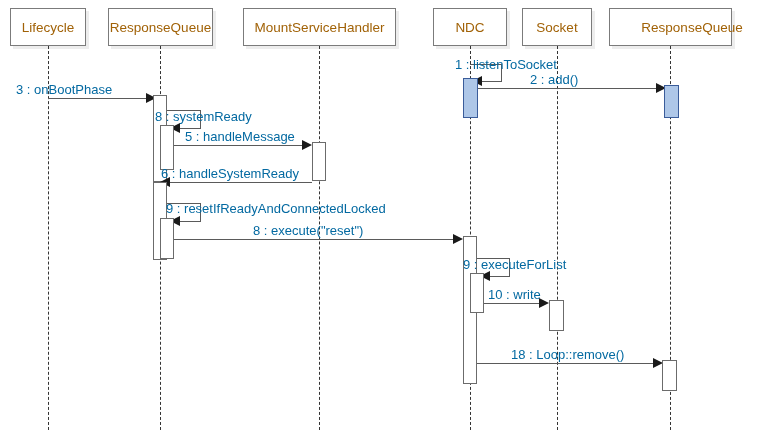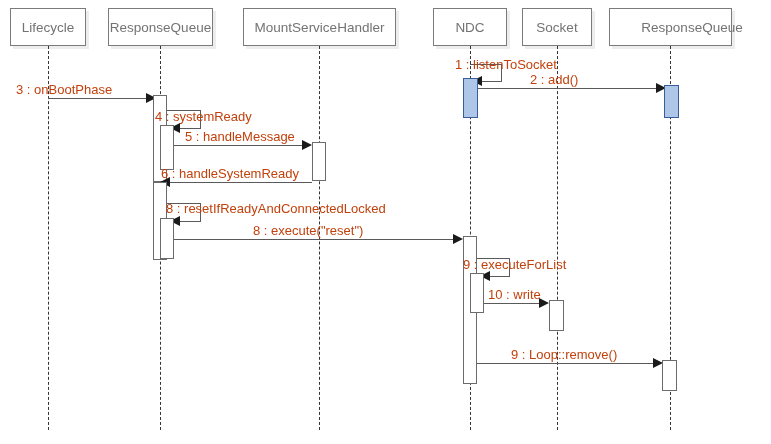--- a/index.html
+++ b/index.html
@@ -14,21 +14,21 @@
     background: #ffffff;
     font-family: "Liberation Sans", sans-serif;
     overflow: hidden;
   }
   
   .participant {
     position: absolute;
     box-sizing: border-box;
     border: 1px solid #7b7b7b;
     background: #ffffff;
-    color: #737373;
+    color: #a16207;
     font-size: 13.5px;
     display: flex;
     align-items: center;
     justify-content: center;
     white-space: nowrap;
     box-shadow: 3px 3px 0 rgba(0,0,0,0.07);
   }
   
   .lifeline {
     position: absolute;
@@ -70,21 +70,21 @@
   }
   .arrow.left {
     border-top: 5px solid transparent;
     border-bottom: 5px solid transparent;
     border-right: 10px solid #1a1a1a;
   }
   
   .msglabel {
     position: absolute;
     font-size: 13px;
-    color: #c2410c;
+    color: #0369a1;
     white-space: nowrap;
     line-height: 15px;
   }
 </style>
 </head>
 <body>
 
 <div id="canvas">
 
   <div class="participant" style="left:10px; top:8px; width:76px; height:38px;">
@@ -135,41 +135,41 @@
   <div class="msgline" style="left:48px; top:98px; width:105px;"></div>
   <div class="arrow right" style="left:146px; top:93px;"></div>
   <div class="msglabel" style="left:16px; top:82px;">3 : onBootPhase</div>
 
   <div class="activation" style="left:153px; top:95px; width:14px; height:87px;"></div>
 
   <div class="msgline" style="left:167px; top:110px; width:34px;"></div>
   <div class="vline" style="left:200px; top:110px; height:18px;"></div>
   <div class="msgline" style="left:180px; top:128px; width:21px;"></div>
   <div class="arrow left" style="left:170px; top:123px;"></div>
-  <div class="msglabel" style="left:155px; top:109px;">4 : systemReady</div>
+  <div class="msglabel" style="left:155px; top:109px;">8 : systemReady</div>
 
   <div class="activation" style="left:160px; top:125px; width:14px; height:45px;"></div>
 
   <div class="msgline" style="left:174px; top:145px; width:131px;"></div>
   <div class="arrow right" style="left:302px; top:140px;"></div>
   <div class="msglabel" style="left:185px; top:129px;">5 : handleMessage</div>
 
   <div class="activation" style="left:312px; top:142px; width:14px; height:39px;"></div>
 
   <div class="msgline" style="left:162px; top:182px; width:150px;"></div>
   <div class="arrow left" style="left:160px; top:177px;"></div>
   <div class="msglabel" style="left:161px; top:166px;">6 : handleSystemReady</div>
 
   <div class="activation" style="left:153px; top:182px; width:14px; height:78px;"></div>
 
   <div class="msgline" style="left:167px; top:203px; width:34px;"></div>
   <div class="vline" style="left:200px; top:203px; height:18px;"></div>
   <div class="msgline" style="left:180px; top:221px; width:21px;"></div>
   <div class="arrow left" style="left:170px; top:216px;"></div>
-  <div class="msglabel" style="left:166px; top:201px;">8 : resetIfReadyAndConnectedLocked</div>
+  <div class="msglabel" style="left:166px; top:201px;">9 : resetIfReadyAndConnectedLocked</div>
 
   <div class="activation" style="left:160px; top:218px; width:14px; height:41px;"></div>
 
   <div class="msgline" style="left:174px; top:239px; width:283px;"></div>
   <div class="arrow right" style="left:453px; top:234px;"></div>
   <div class="msglabel" style="left:253px; top:223px;">8 : execute("reset")</div>
 
   <div class="activation" style="left:463px; top:236px; width:14px; height:148px;"></div>
 
   <div class="msgline" style="left:477px; top:258px; width:33px;"></div>
@@ -181,17 +181,17 @@
   <div class="activation" style="left:470px; top:273px; width:14px; height:40px;"></div>
 
   <div class="msgline" style="left:484px; top:303px; width:60px;"></div>
   <div class="arrow right" style="left:539px; top:298px;"></div>
   <div class="msglabel" style="left:488px; top:287px;">10 : write</div>
 
   <div class="activation" style="left:549px; top:300px; width:15px; height:31px;"></div>
 
   <div class="msgline" style="left:477px; top:363px; width:182px;"></div>
   <div class="arrow right" style="left:653px; top:358px;"></div>
-  <div class="msglabel" style="left:511px; top:347px;">9 : Loop::remove()</div>
+  <div class="msglabel" style="left:511px; top:347px;">18 : Loop::remove()</div>
 
   <div class="activation" style="left:662px; top:360px; width:15px; height:31px;"></div>
 
 </div>
 
 </body></html>

